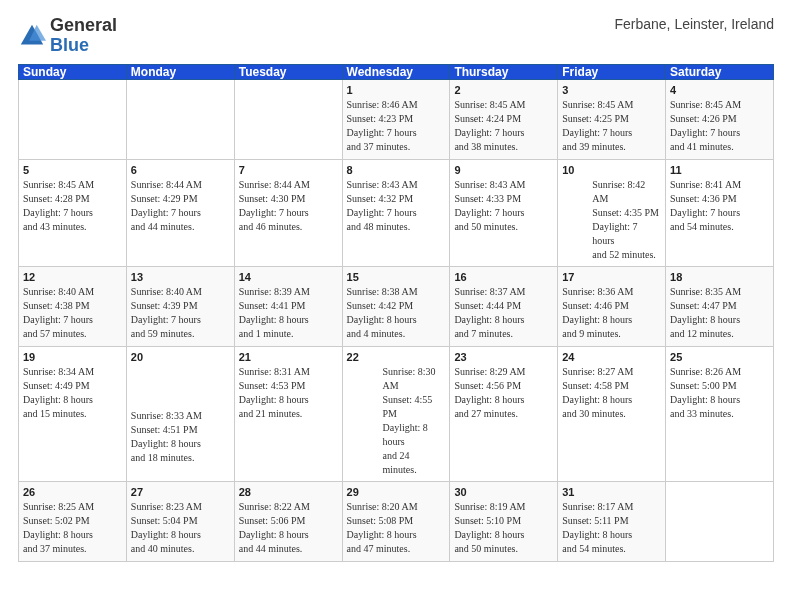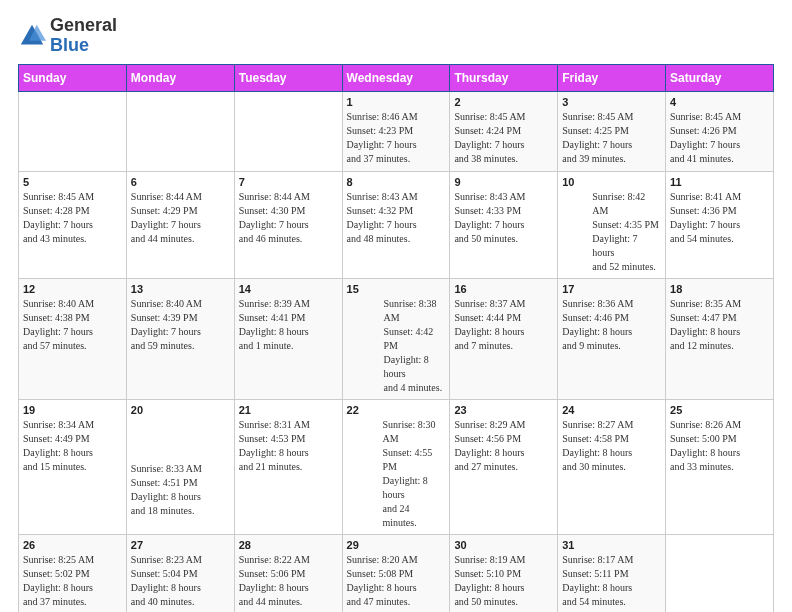--- a/index.html
+++ b/index.html
@@ -48,25 +48,25 @@
     .cal-subtitle {
       font-size: 14px;
       color: #444;
     }
     table {
       width: 100%;
       border-collapse: collapse;
       table-layout: fixed;
     }
     thead tr th {
-      background: #d946ef;
+      background: #1d4ed8;
       color: #fff;
       font-size: 12px;
       font-weight: bold;
-      padding: 6px 4px;
+      padding: 0 4px;
       text-align: left;
       border: 1px solid #1e5a9a;
     }
     tbody tr td {
       border: 1px solid #ccc;
       vertical-align: top;
       padding: 4px 4px;
       font-size: 9.5px;
       color: #222;
       height: 80px;
@@ -99,20 +99,21 @@
       <svg class="logo-icon" viewBox="0 0 30 30">
         <polygon points="15,3 27,24 3,24" fill="#2a6db5"></polygon>
         <polygon points="20,3 30,20 12,20" fill="#4a90d9" opacity="0.7"></polygon>
       </svg>
       <div class="logo-text">
         <span class="logo-general">General</span><br>
         <span class="logo-blue">Blue</span>
       </div>
     </div>
     <div class="title-block">
+      <div class="cal-subtitle">Ferbane, Leinster, Ireland</div>
     </div>
   </div>
 
   <table>
     <thead>
       <tr>
         <th>Sunday</th>
         <th>Monday</th>
         <th>Tuesday</th>
         <th>Wednesday</th>
@@ -223,21 +224,21 @@
           </td>
           <td>
             <div class="day-num">14</div>
             <div class="day-info" style="white-space: pre-line;">Sunrise: 8:39 AM
 Sunset: 4:41 PM
 Daylight: 8 hours
 and 1 minute.</div>
           </td>
           <td>
             <div class="day-num">15</div>
-            <div class="day-info" style="white-space: pre-line; margin-left: 37px;">Sunrise: 8:38 AM
+            <div class="day-info" style="white-space: pre-line;">Sunrise: 8:38 AM
 Sunset: 4:42 PM
 Daylight: 8 hours
 and 4 minutes.</div>
           </td>
           <td>
             <div class="day-num">16</div>
             <div class="day-info" style="white-space: pre-line;">Sunrise: 8:37 AM
 Sunset: 4:44 PM
 Daylight: 8 hours
 and 7 minutes.</div>

